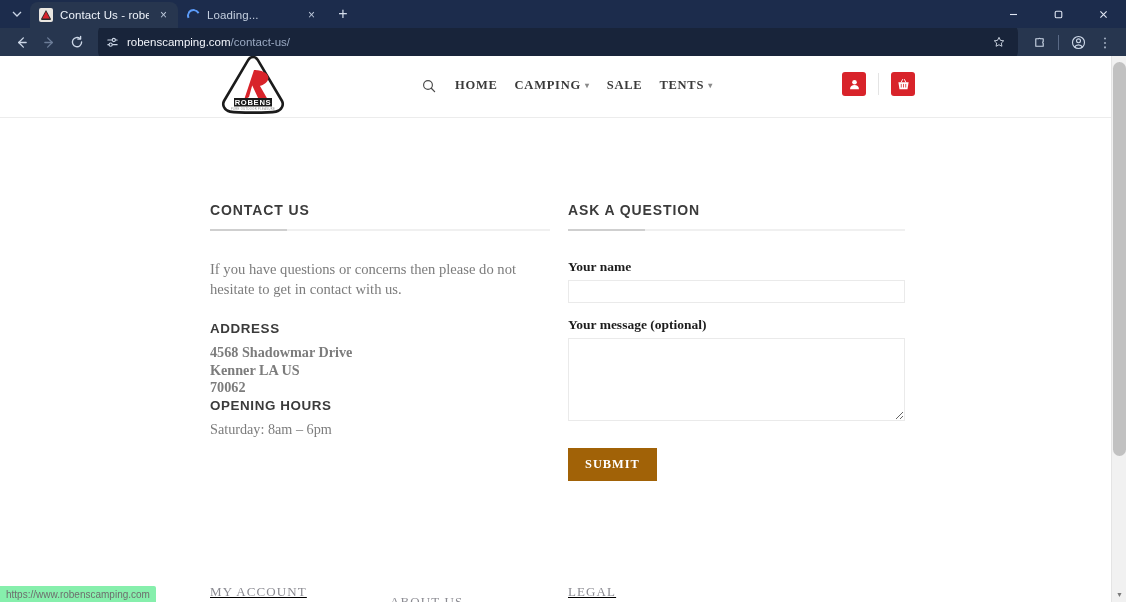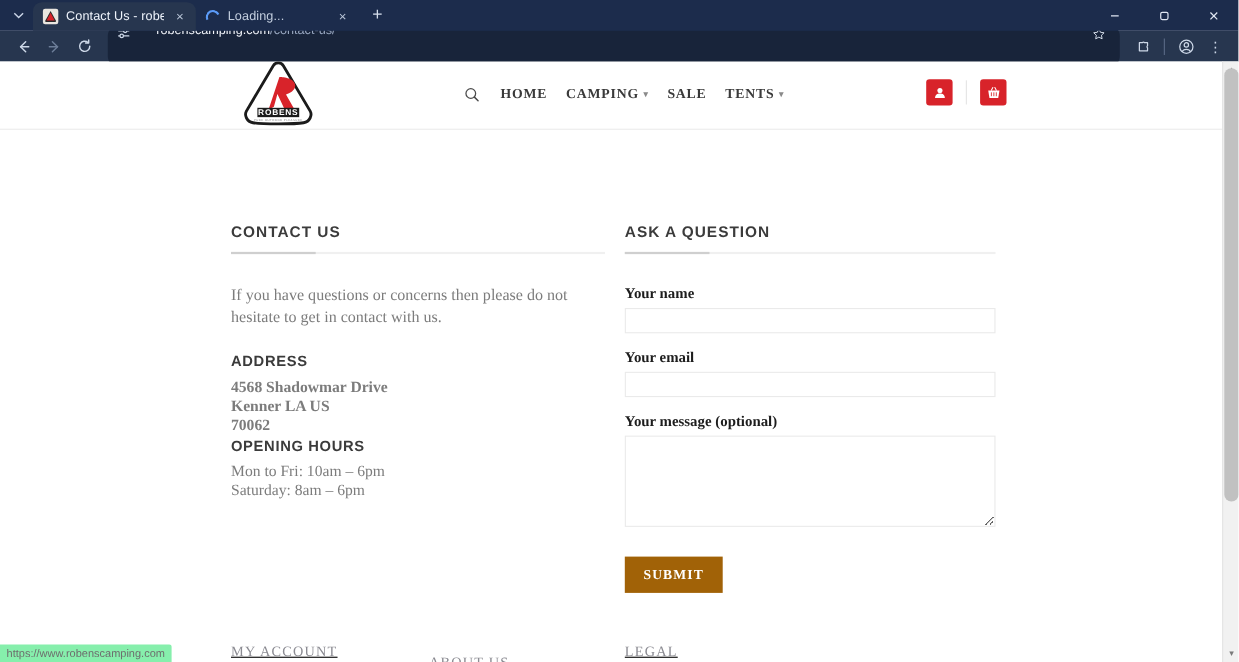--- a/index.html
+++ b/index.html
@@ -62,22 +62,22 @@
     height: 28px; background: #27364f; display: flex; align-items: center;
     padding: 0 8px; gap: 2px;
   }
   .tbtn {
     width: 26px; height: 26px; display: flex; align-items: center; justify-content: center;
     color: #cdd8e8; font-size: 13px; border-radius: 50%;
   }
   .tbtn.disabled { color: #6c7d98; }
   .omnibox {
     flex: 1; height: 40px; background: #18243a; border-radius: 11px;
-    display: flex; align-items: flex-start; padding: 0 10px 0 6px; margin: 0 6px;
-    font-size: 11.5px; color: #e6ecf7; gap: 22px; min-width: 0;
+    display: flex; align-items: center; padding: 0 10px 0 6px; margin: 0 6px;
+    font-size: 11.5px; color: #e6ecf7; gap: 7px; min-width: 0;
   }
   .omni-lock {
     width: 16px; height: 16px; flex: 0 0 16px; border-radius: 50%;
     display: flex; align-items: center; justify-content: center;
   }
   .omni-url { white-space: nowrap; overflow: hidden; }
   .omni-url .host { color: #f2f5fb; }
   .omni-url .path { color: #9aa9c2; }
   .omni-star {
     margin-left: auto; width: 18px; height: 18px; display: flex;
@@ -378,35 +378,30 @@
           <div class="sec-title">CONTACT US</div>
           <div class="sec-rule"></div>
           <div class="body-text">If you have questions or concerns then please do not hesitate to get in contact with us.</div>
 
           <div class="sub-title">ADDRESS</div>
           <div class="addr-line">4568 Shadowmar Drive</div>
           <div class="addr-line">Kenner LA US</div>
           <div class="addr-line">70062</div>
 
           <div class="sub-title" style="margin-top:1px;">OPENING HOURS</div>
-          <div class="hours-line">Mon to Fri: 10am – 6pm</div>
           <div class="hours-line">Saturday: 8am – 6pm</div>
         </div>
 
         <div class="col-right">
           <div class="sec-title">ASK A QUESTION</div>
           <div class="sec-rule"></div>
 
           <form>
             <div class="field">
               <div class="field-label">Your name</div>
-              <input type="text" value="" placeholder="" style="">
-            </div>
-            <div class="field">
-              <div class="field-label">Your email</div>
               <input type="text" value="" placeholder="" style="">
             </div>
             <div class="field">
               <div class="field-label">Your message (optional)</div>
               <textarea placeholder="" style=""></textarea>
             </div>
             <button class="submit-btn" type="submit">SUBMIT</button>
           </form>
         </div>
       </div>

